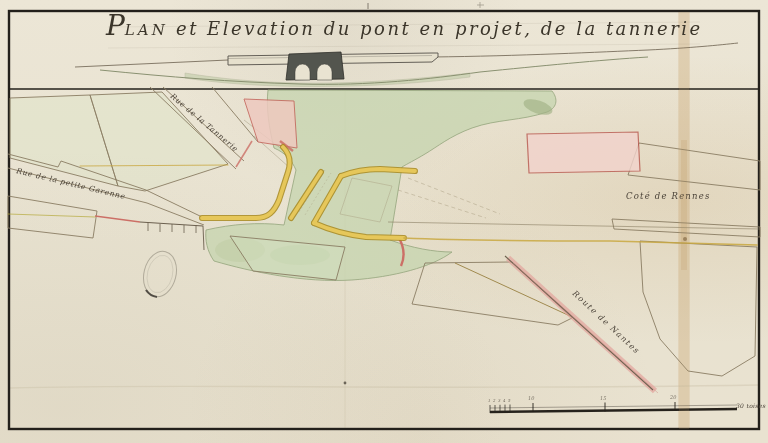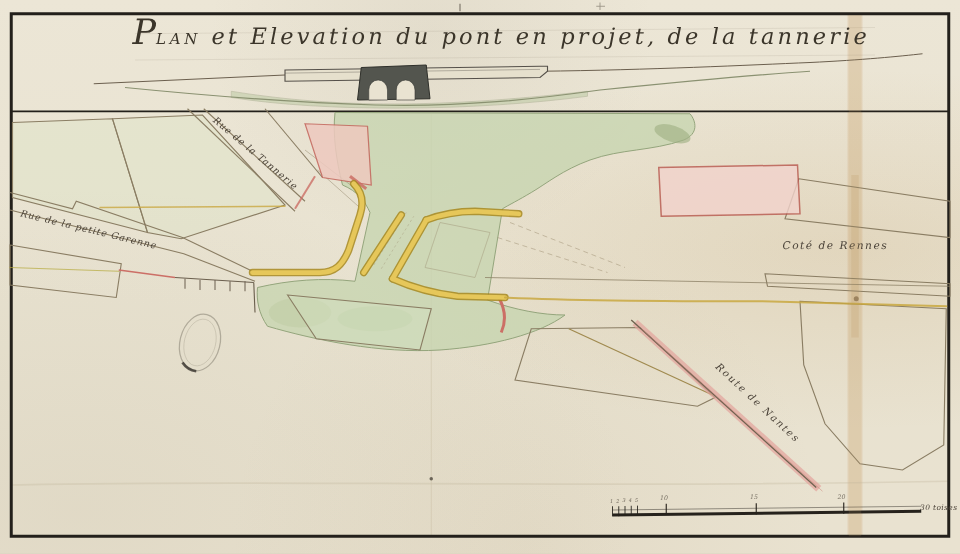--- a/index.html
+++ b/index.html
@@ -11,21 +11,21 @@
       radial-gradient(ellipse at 8% 92%, rgba(165,155,125,.12), transparent 45%),
       radial-gradient(ellipse at 55% 98%, rgba(170,150,110,.10), transparent 40%),
       linear-gradient(180deg,#ece6d6 0%,#e8e2d0 55%,#e9e2d0 100%);
     font-family:"DejaVu Serif", serif;
   }
   .title{
     position:absolute;left:106px;top:8px;z-index:3;color:#3b352a;
     font-style:italic;white-space:nowrap;
   }
   .t-init{font-size:28px;line-height:36px;}
-  .t-caps{font-size:12px;letter-spacing:3px;}
+  .t-caps{font-size:15px;letter-spacing:3px;}
   .t-rest{font-size:18px;letter-spacing:2.5px;white-space:pre;}
   .plan-svg{position:absolute;left:0;top:0;z-index:2;}
   .lbl{font-family:"DejaVu Serif",serif;font-style:italic;fill:#4a4238;}
   .lbl-tannerie{font-size:7.5px;letter-spacing:.8px;}
   .lbl-garenne{font-size:7.5px;letter-spacing:.7px;}
   .lbl-rennes{font-size:8.5px;letter-spacing:1.2px;}
   .lbl-nantes{font-size:8px;letter-spacing:1.4px;}
   .lbl-scale-minor{font-size:4px;opacity:.75;}
   .lbl-scale-major{font-size:5px;opacity:.7;}
   .lbl-scale-unit{font-size:6px;letter-spacing:.3px;}

